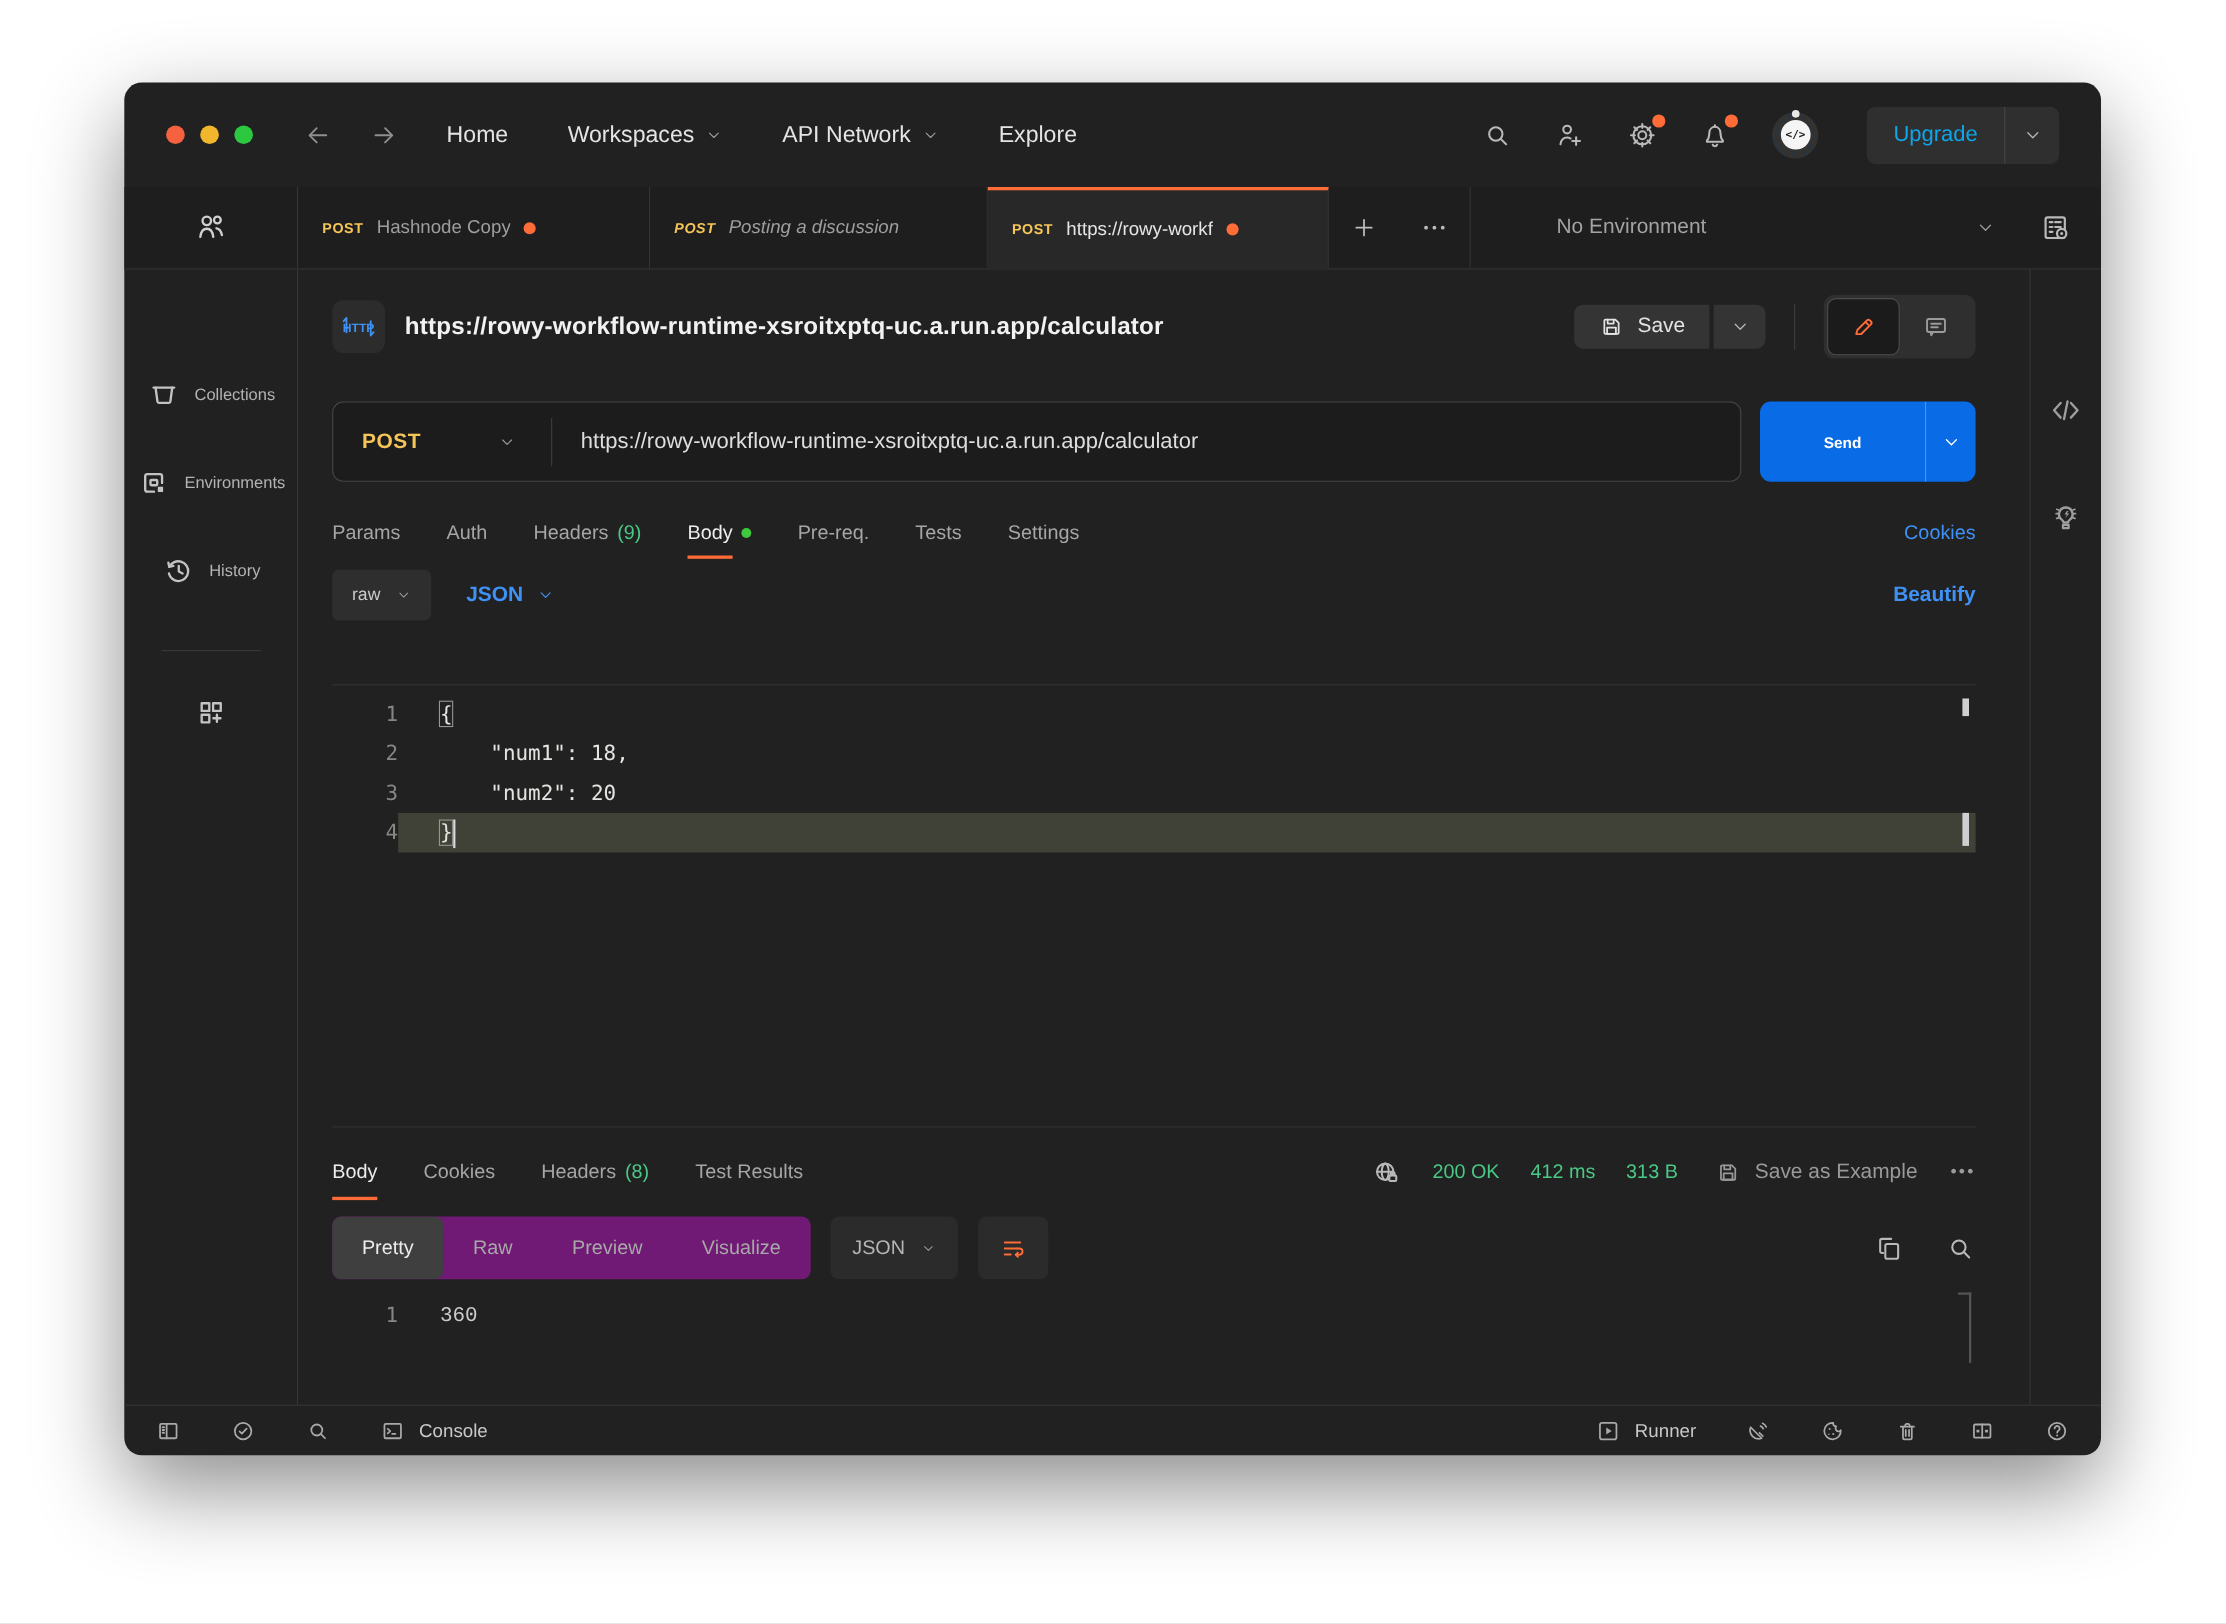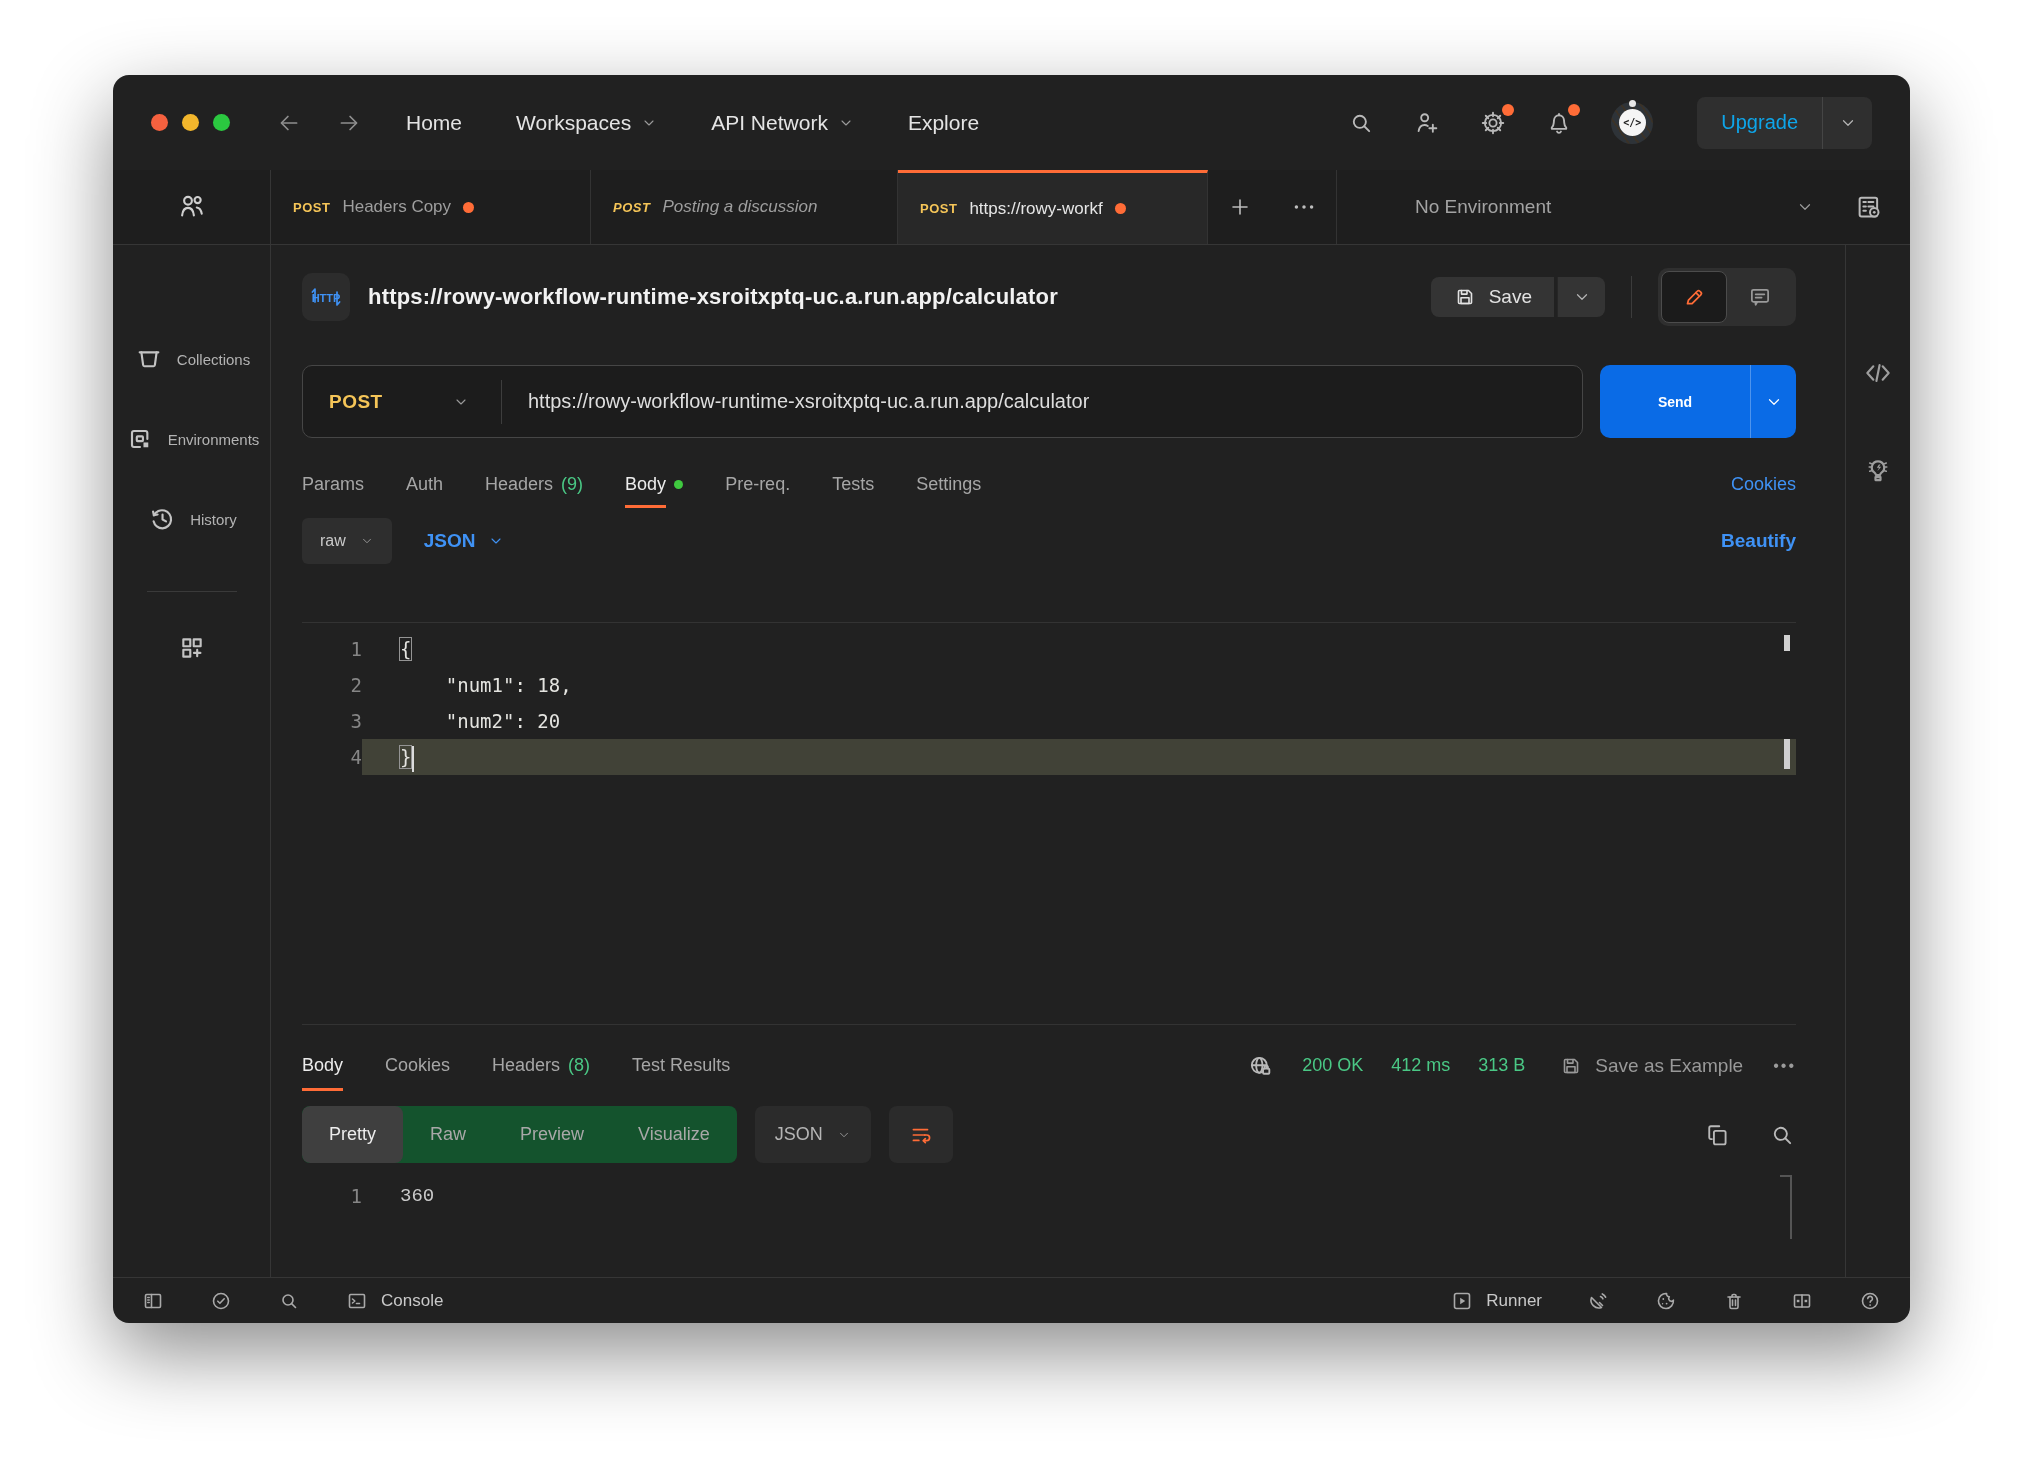--- a/index.html
+++ b/index.html
@@ -112,21 +112,21 @@
 
   
   .resp-header { border-top:1px solid #333; padding-top:16px; height:66px; display:flex; align-items:center; gap:42px; font-size:18px; color:#a6a6a6; }
   .resp-header .rq-tab.active::after { bottom:-15px; right:0; }
   .resp-meta { margin-left:auto; display:flex; align-items:center; gap:28px; }
   .mval { color:#4ac885; font-size:18px; white-space:nowrap; }
   .save-ex { display:flex; align-items:center; gap:12px; color:#999; font-size:19px; margin-left:6px; white-space:nowrap; }
   .more3 { color:#9b9b9b; letter-spacing:2px; font-size:16px; margin-left:2px; }
 
   .resp-controls { margin-top:16px; height:57px; display:flex; align-items:center; }
-  .views { height:57px; background:#14532d; border-radius:8px; display:flex; overflow:hidden; }
+  .views { height:57px; background:#701a75; border-radius:8px; display:flex; overflow:hidden; }
   .view { padding:0 27px; display:flex; align-items:center; font-size:18px; color:#a8a8a8; }
   .view.active { background:#3f3f3f; color:#ececec; border-radius:8px; }
   .json-chip { margin-left:18px; height:57px; background:#2b2b2b; border-radius:8px; padding:0 20px; display:flex; align-items:center; gap:14px; font-size:18px; color:#b5b5b5; }
   .wrap-chip { margin-left:18px; width:64px; height:57px; background:#2b2b2b; border-radius:8px; display:flex; align-items:center; justify-content:center; color:#ff6c37; }
   .resp-tools { margin-left:auto; display:flex; align-items:center; gap:36px; color:#b9b9b9; }
 
   .resp-body { margin-top:16px; display:flex; position:relative; font-family:"DejaVu Sans Mono", monospace; font-size:19px; line-height:34px; }
   .resp-body .ln { width:60px; text-align:right; color:#868686; flex:0 0 60px; }
   .resp-body .val { padding-left:38px; color:#cbcbcb;font-family:Liberation Mono, monospace; }
   .rsb { position:absolute; right:4px; top:-4px; width:2px; height:64px; background:#555; }
@@ -236,21 +236,21 @@
     <div class="tab-rail">
       <svg class="ico" width="32" height="32" viewBox="0 0 24 24">
             <circle cx="9" cy="7.3" r="2.9"></circle>
             <circle cx="16.2" cy="6.8" r="2.3"></circle>
             <path d="M4.6 18.3c.4-3.6 2-5.6 4.4-5.6s4 2 4.4 5.6"></path>
             <path d="M15.6 12.4c1.9.3 3.2 1.9 3.7 4.6"></path>
           </svg>
     </div>
     <div class="rtab t1">
       <span class="m">POST</span>
-      <span class="t">Headers Copy</span>
+      <span class="t">Hashnode Copy</span>
       <span class="dirty"></span>
     </div>
     <div class="rtab t2">
       <span class="m">POST</span>
       <span class="t">Posting a discussion</span>
     </div>
     <div class="rtab active">
       <span class="m">POST</span>
       <span class="t">https://rowy-workf</span>
       <span class="dirty"></span>

